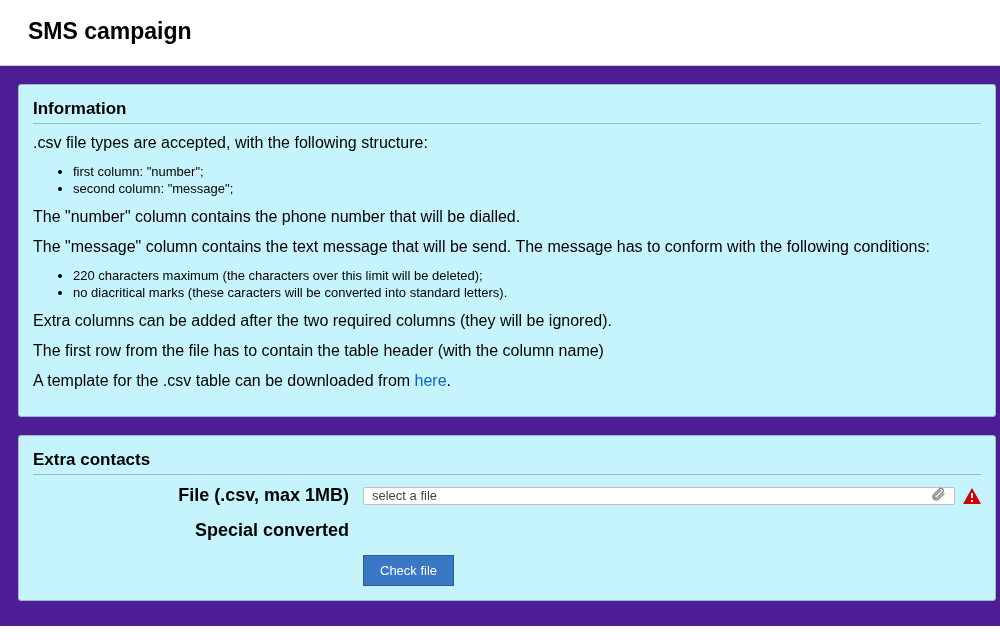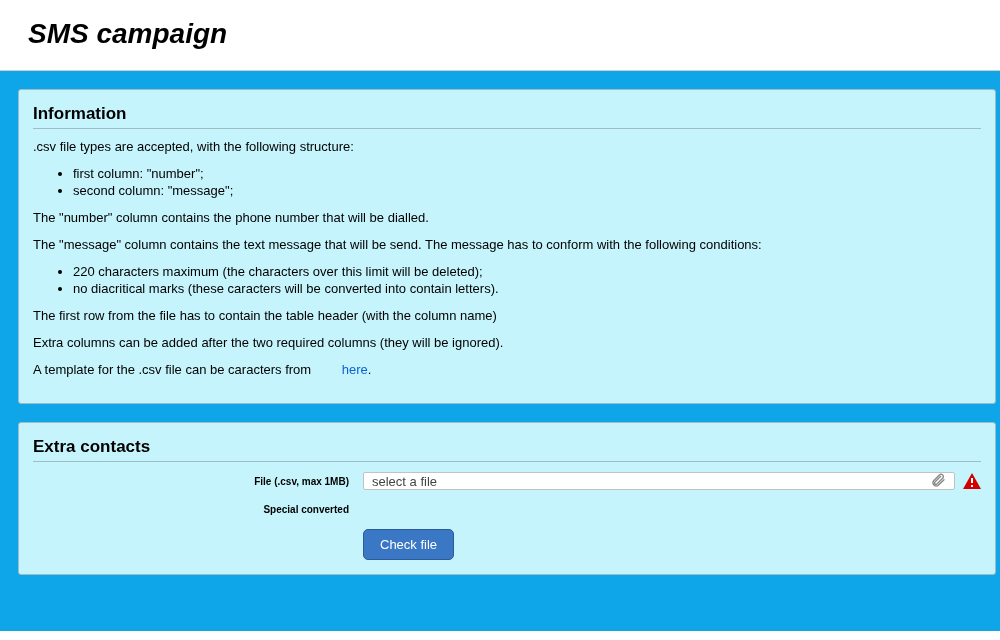--- a/index.html
+++ b/index.html
@@ -5,27 +5,26 @@
   * { box-sizing: border-box; }
   html, body { margin:0; padding:0; font-family: Arial, Helvetica, sans-serif; background:#fff; color:#000; }
   body { font-size:13px; }
 
   .page-header {
     padding:18px 28px 20px;
     border-bottom:1px solid #d0d0d0;
   }
   .page-header h1 {
     margin:0;
-    font-size:28px;
+    font-size:23px;
     font-weight:bold;
-    font-style:italic;
   }
 
   .work-area {
-    background:#0ea5e9;
+    background:#4c1d95;
     padding:18px 4px 0 18px;
     min-height:560px;
   }
 
   .panel {
     background:#c6f4fc;
     border:1px solid #9dbcc4;
     border-radius:3px;
     padding:10px 14px 14px;
     margin-bottom:18px;
@@ -34,36 +33,36 @@
     font-size:17px;
     font-weight:bold;
     margin:4px 0 4px;
   }
   .panel-sep {
     border:none;
     border-top:1px solid #9dbcc4;
     margin:4px 0 10px;
   }
 
-  .info p { margin:0 0 12px; font-size:13px; }
+  .info p { margin:0 0 12px; font-size:16px; }
   .info ul { margin:0 0 12px; padding-left:40px; }
   .info li { margin:2px 0; font-size:13px; }
-  .info a { color:#0b62d6; text-decoration:none;margin-left:27px; }
+  .info a { color:#0b62d6; text-decoration:none; }
 
   .form-row {
     display:flex;
     align-items:center;
     margin-bottom:14px;
   }
   .form-label {
     flex:0 0 330px;
     text-align:right;
     padding-right:14px;
     font-weight:bold;
-    font-size:10px;
+    font-size:18px;
   }
   .form-field {
     flex:1 1 auto;
     display:flex;
     align-items:center;
     gap:8px;
   }
   .text-input {
     flex:1 1 auto;
     background:#fff;
@@ -85,21 +84,21 @@
     flex:0 0 auto;
   }
   .warn-icon svg { display:block; }
 
   .btn-primary {
     background:#3a77c4;
     border:1px solid #2b5b99;
     color:#fff;
     font-size:13px;
     padding:7px 16px;
-    border-radius:5px;
+    border-radius:0;
     cursor:pointer;
   }
   .btn-row { padding-left:330px; }
 </style>
 </head>
 <body>
 
 <div class="page-header">
   <h1>SMS campaign</h1>
 </div>
@@ -111,26 +110,26 @@
     <hr class="panel-sep">
     <p>.csv file types are accepted, with the following structure:</p>
     <ul>
       <li>first column: "number";</li>
       <li>second column: "message";</li>
     </ul>
     <p>The "number" column contains the phone number that will be dialled.</p>
     <p>The "message" column contains the text message that will be send. The message has to conform with the following conditions:</p>
     <ul>
       <li>220 characters maximum (the characters over this limit will be deleted);</li>
-      <li>no diacritical marks (these caracters will be converted into contain letters).</li>
+      <li>no diacritical marks (these caracters will be converted into standard letters).</li>
     </ul>
+    <p>Extra columns can be added after the two required columns (they will be ignored).</p>
     <p>The first row from the file has to contain the table header (with the column name)</p>
-    <p>Extra columns can be added after the two required columns (they will be ignored).</p>
     <p>
-      <span>A template for the .csv file can be caracters from </span><a href="#">here</a><span>.</span>
+      <span>A template for the .csv table can be downloaded from </span><a href="#">here</a><span>.</span>
     </p>
   </div>
 
   <div class="panel">
     <div class="panel-title">Extra contacts</div>
     <hr class="panel-sep">
 
     <div class="form-row">
       <div class="form-label">File (.csv, max 1MB)</div>
       <div class="form-field">

